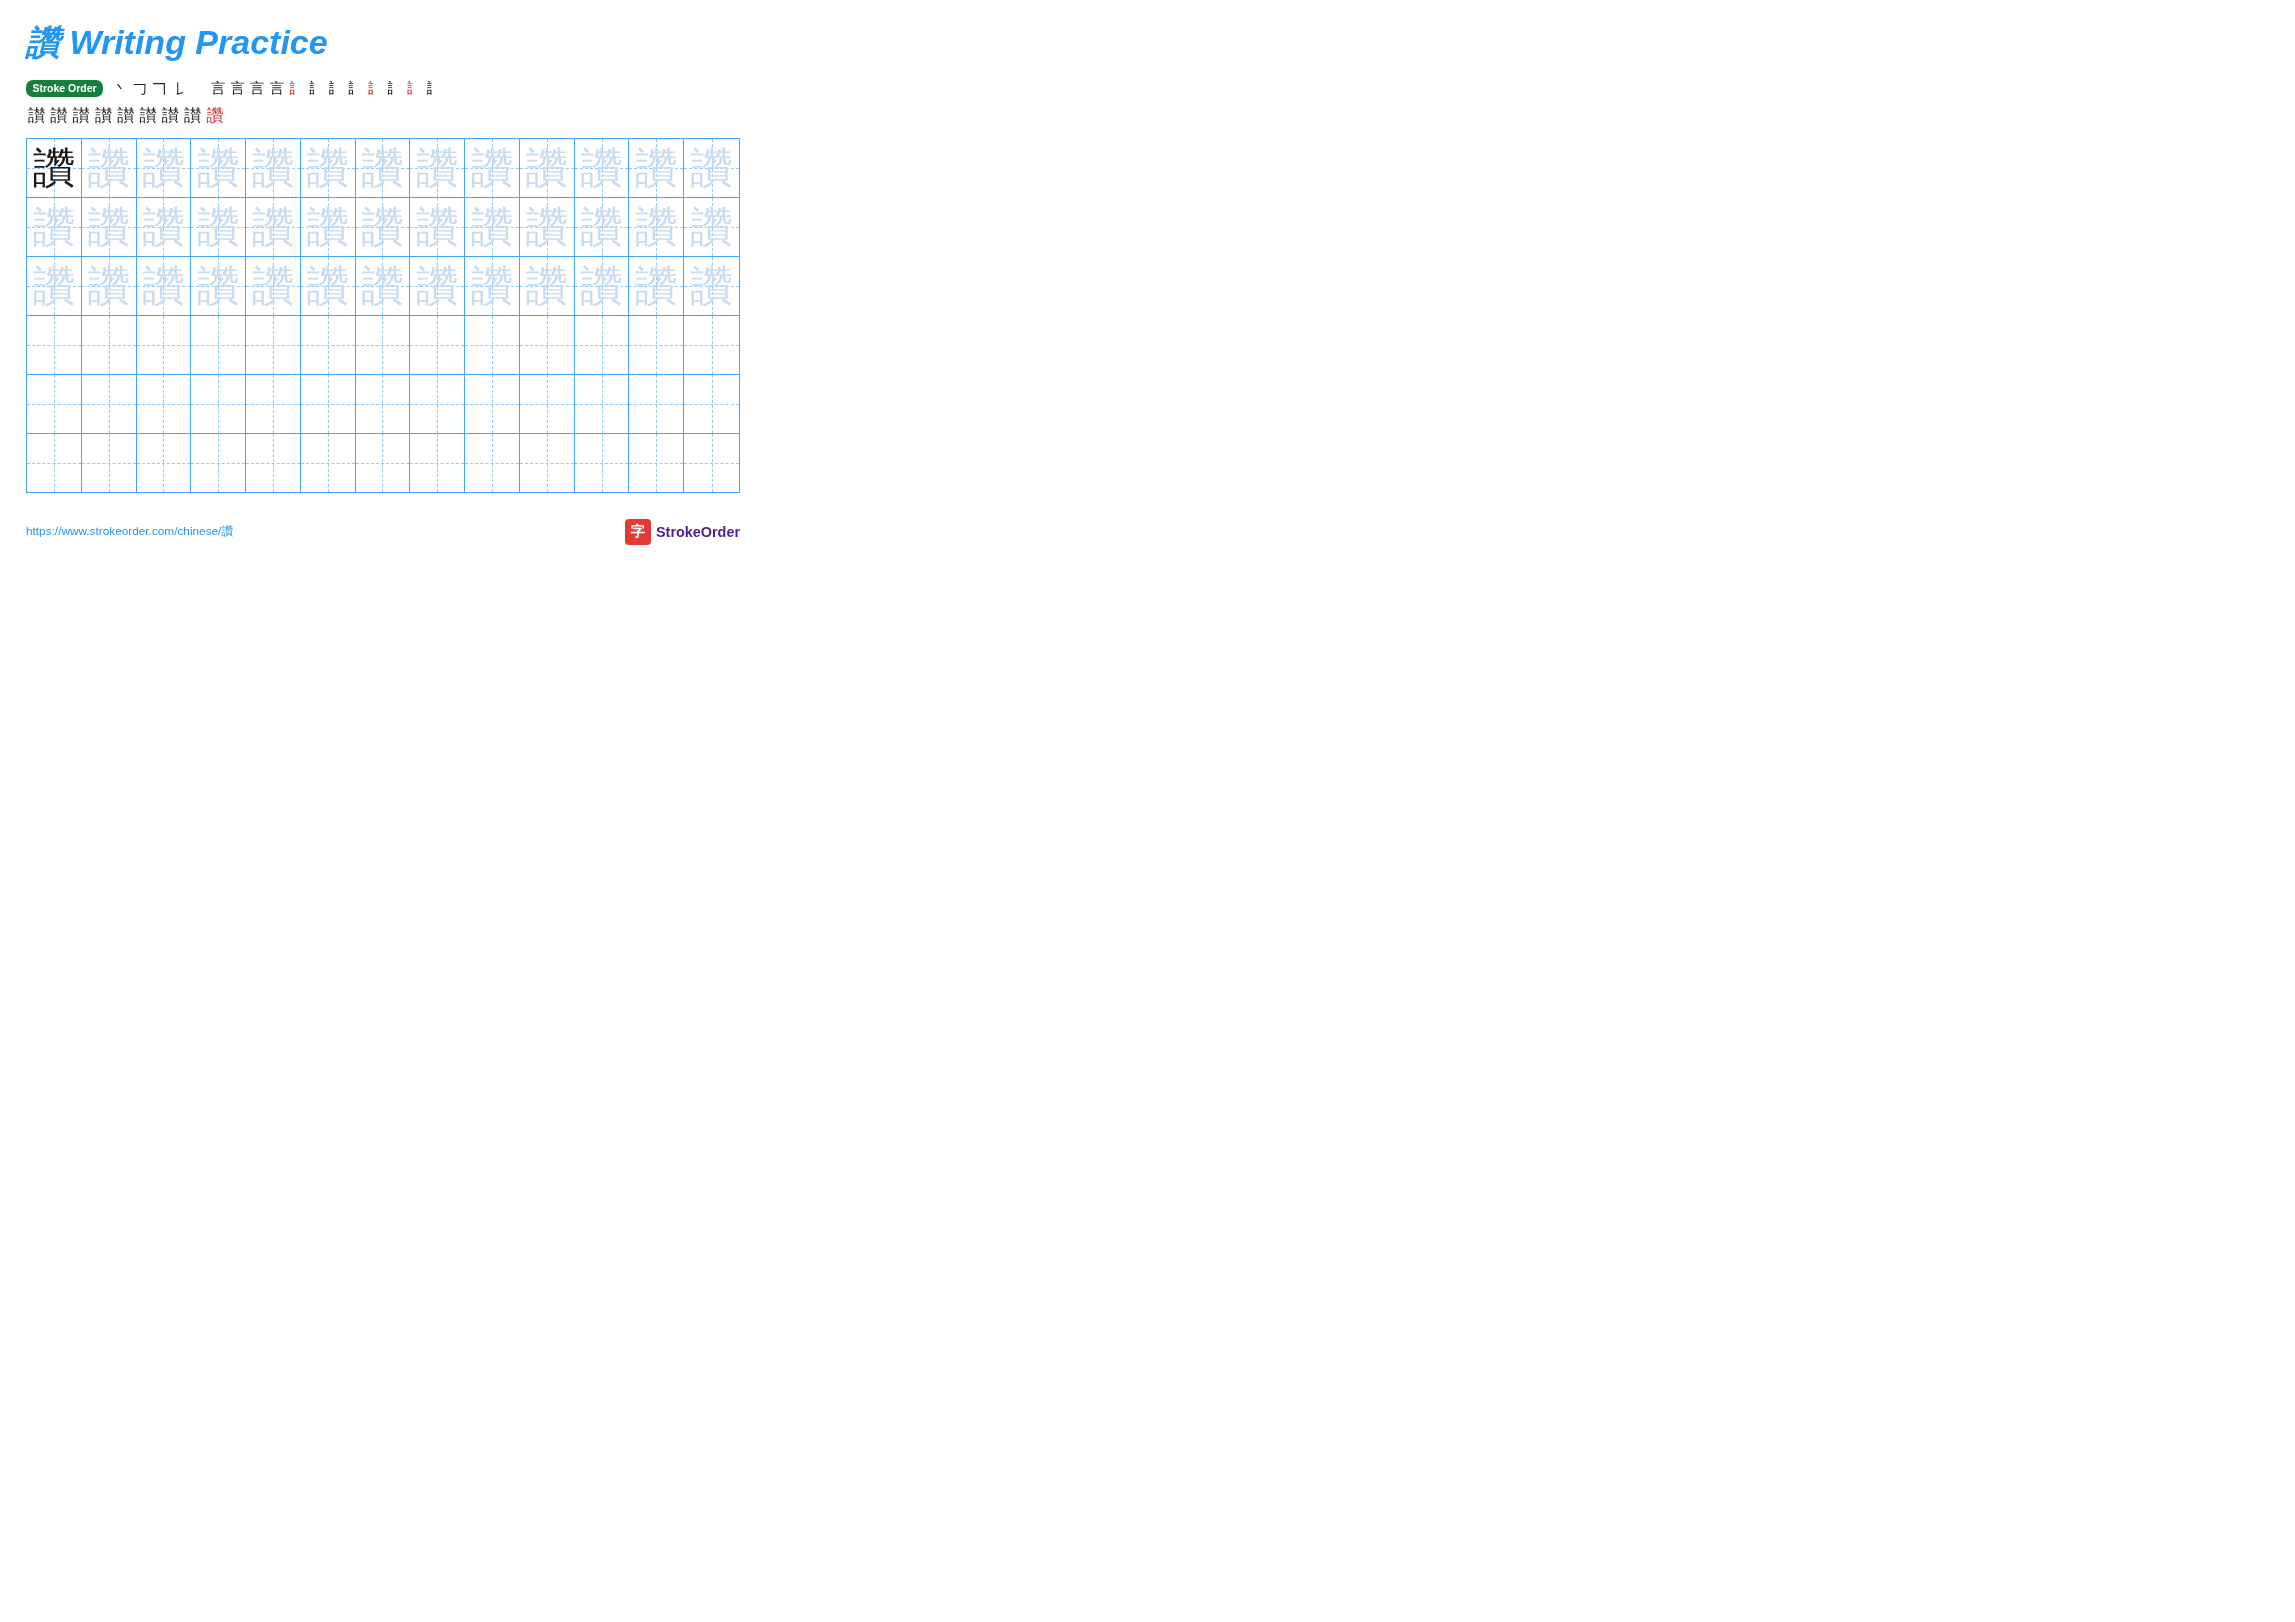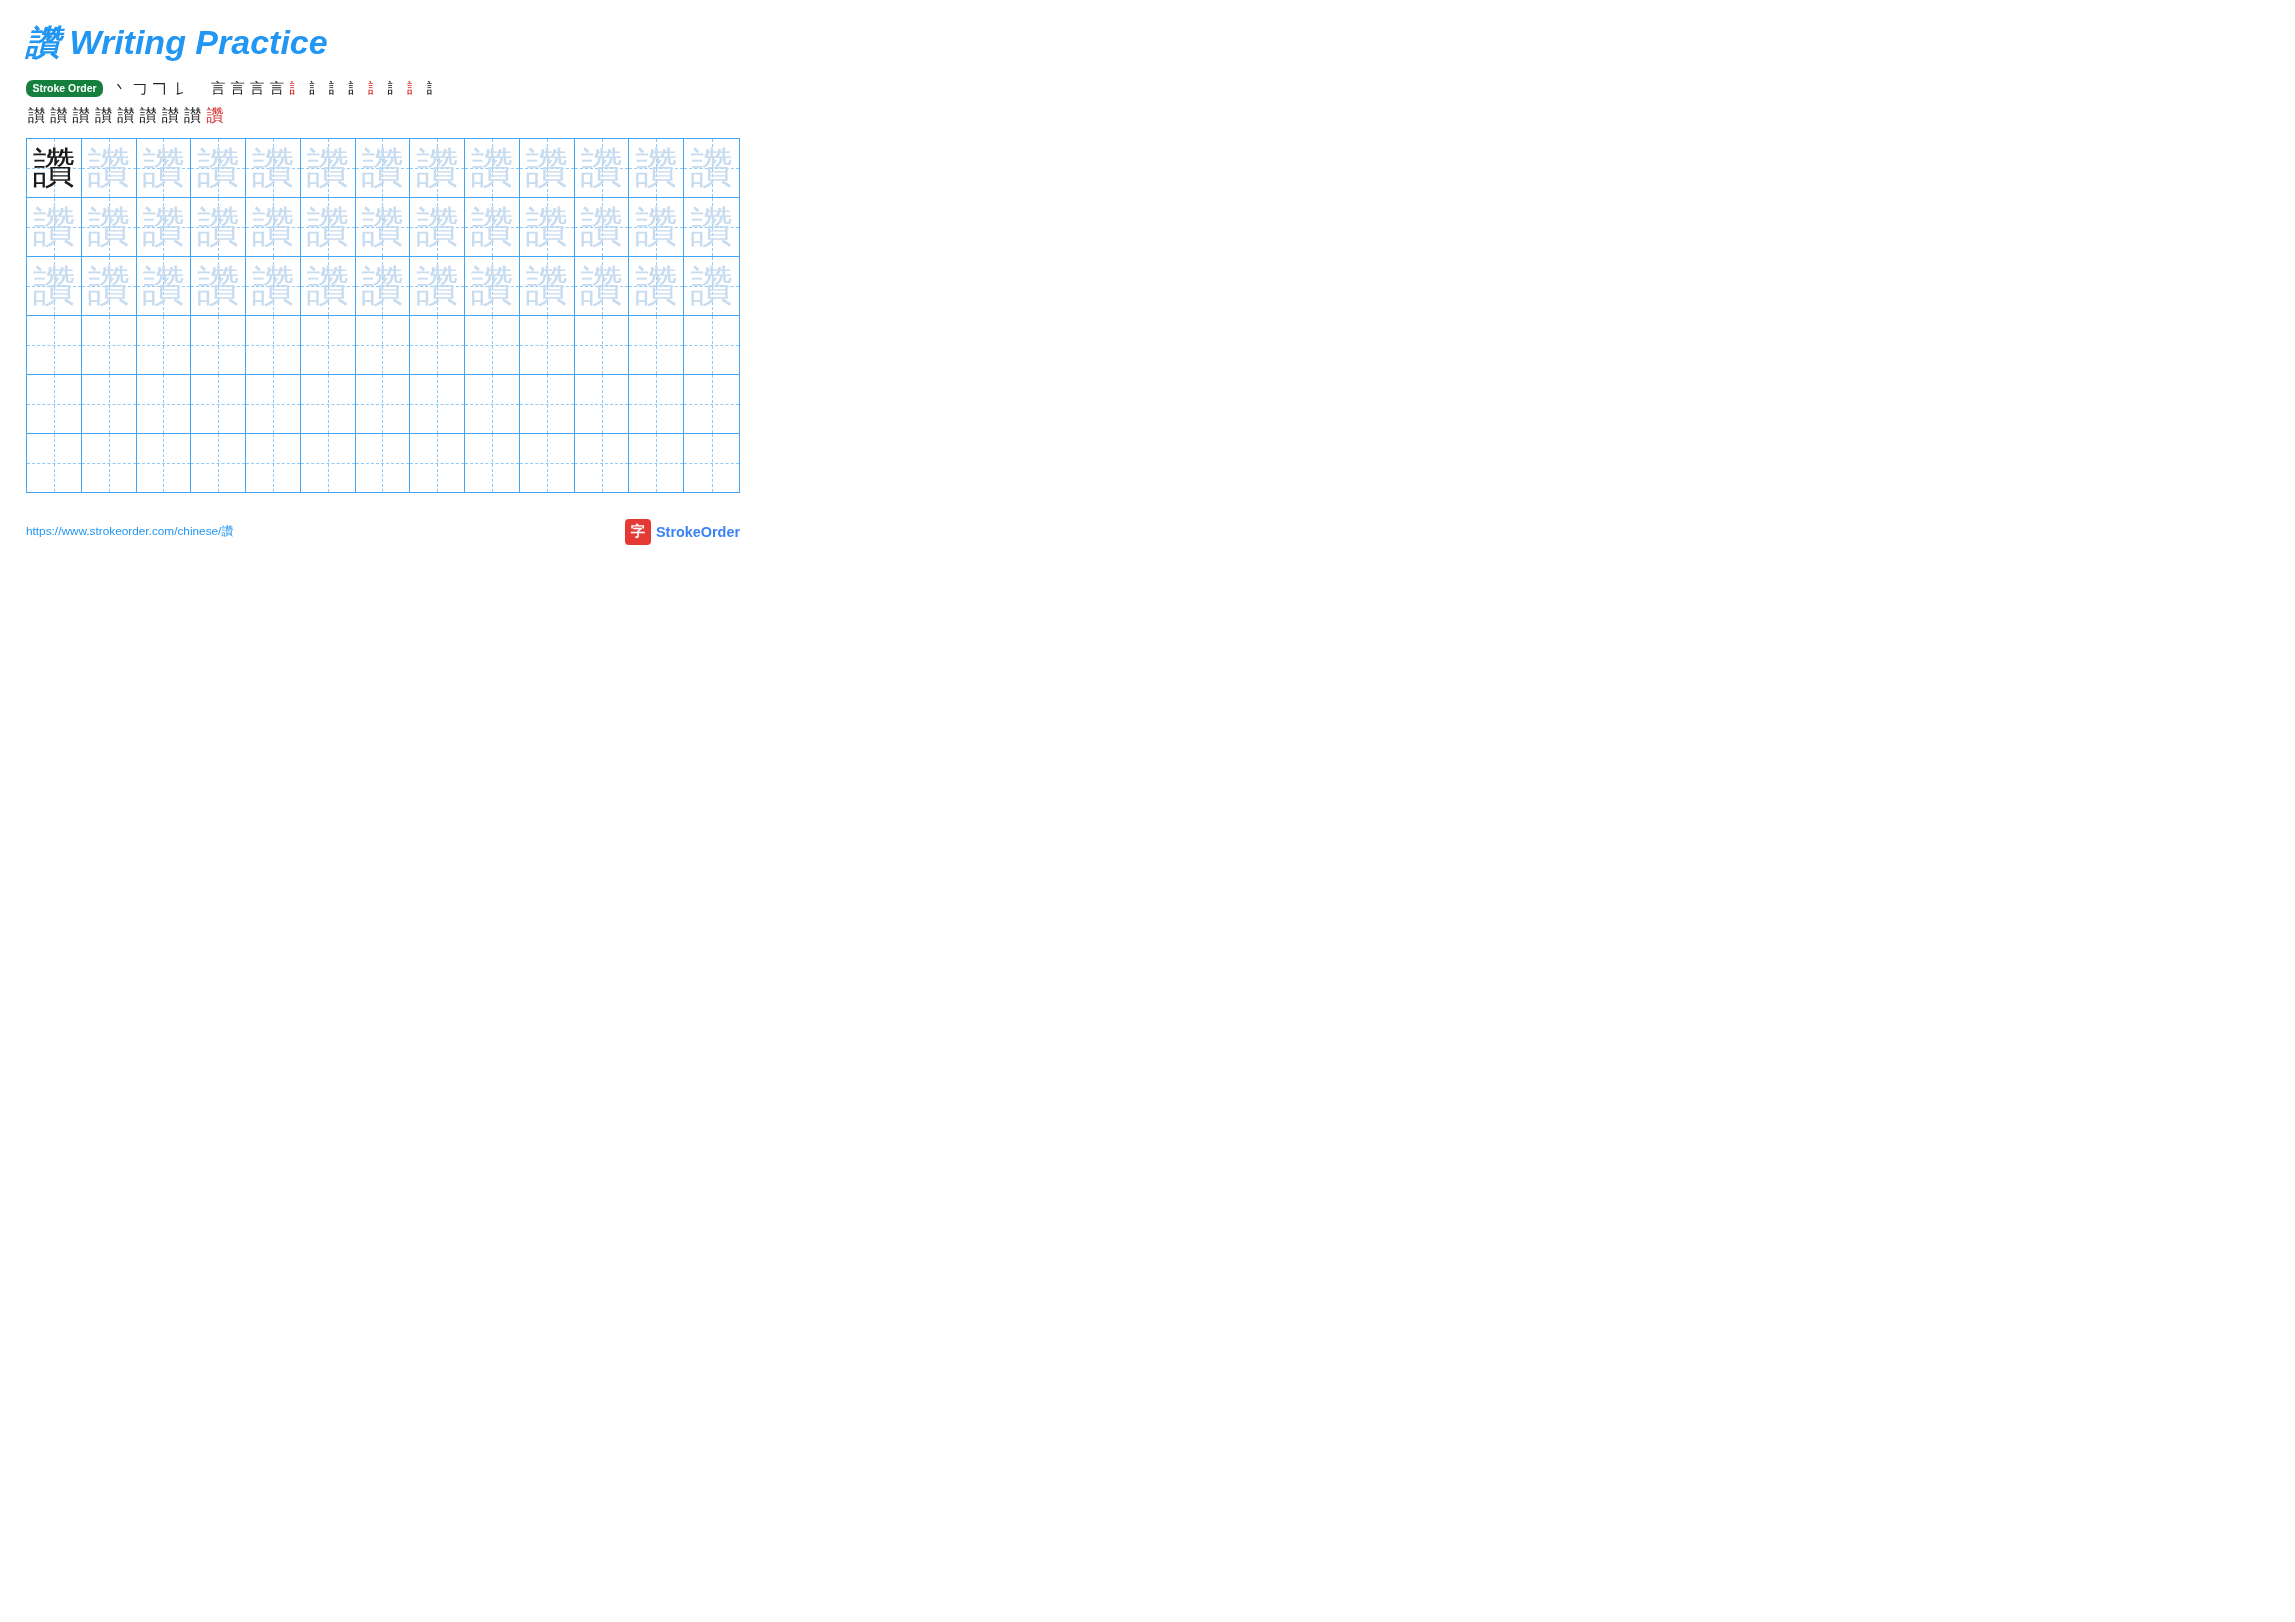--- a/index.html
+++ b/index.html
@@ -160,21 +160,21 @@
       display: flex;
       align-items: center;
       justify-content: center;
       color: white;
       font-size: 14.4px;
       font-weight: bold;
     }
     .footer-logo-text {
       font-size: 14.4px;
       font-weight: bold;
-      color: #3b82f6;
+      color: #4c1d95;
     }
   </style>
 </head>
 <body>
 
 <div class="title-section">
   <span class="title-text">讚 Writing Practice</span>
 </div>
 
 <div class="stroke-order-section">

